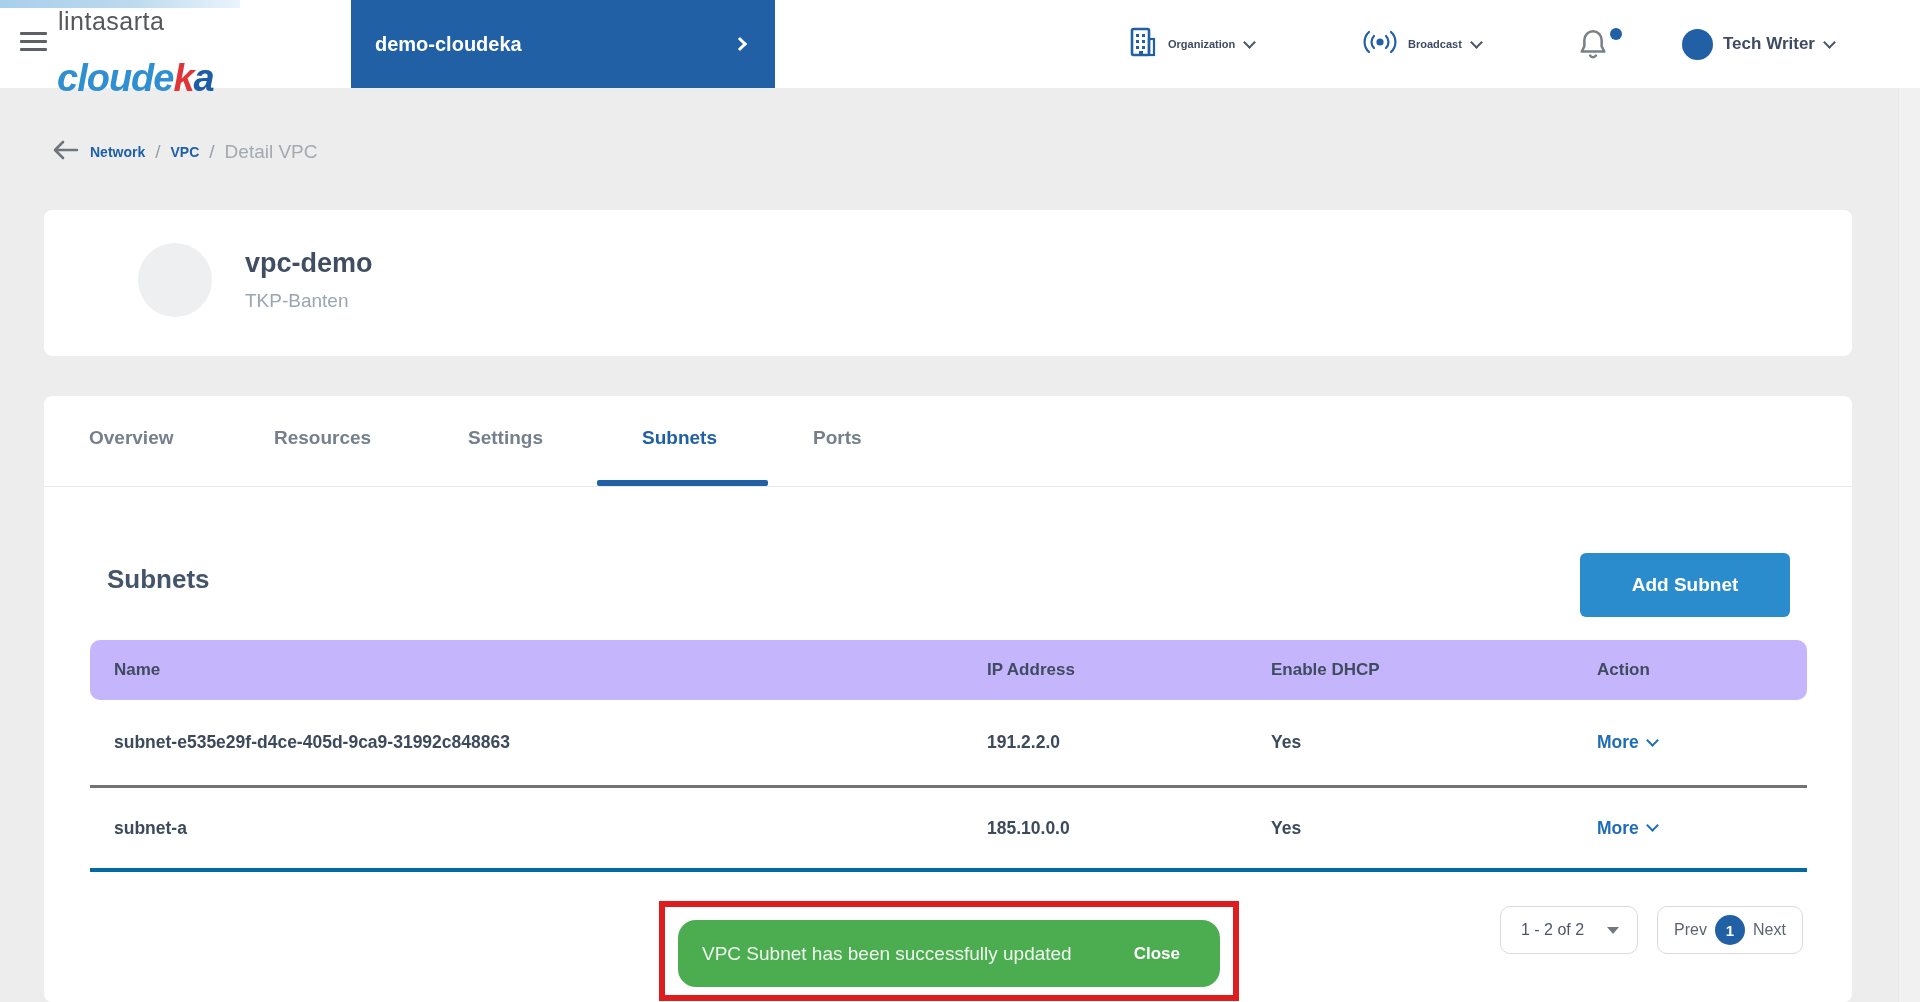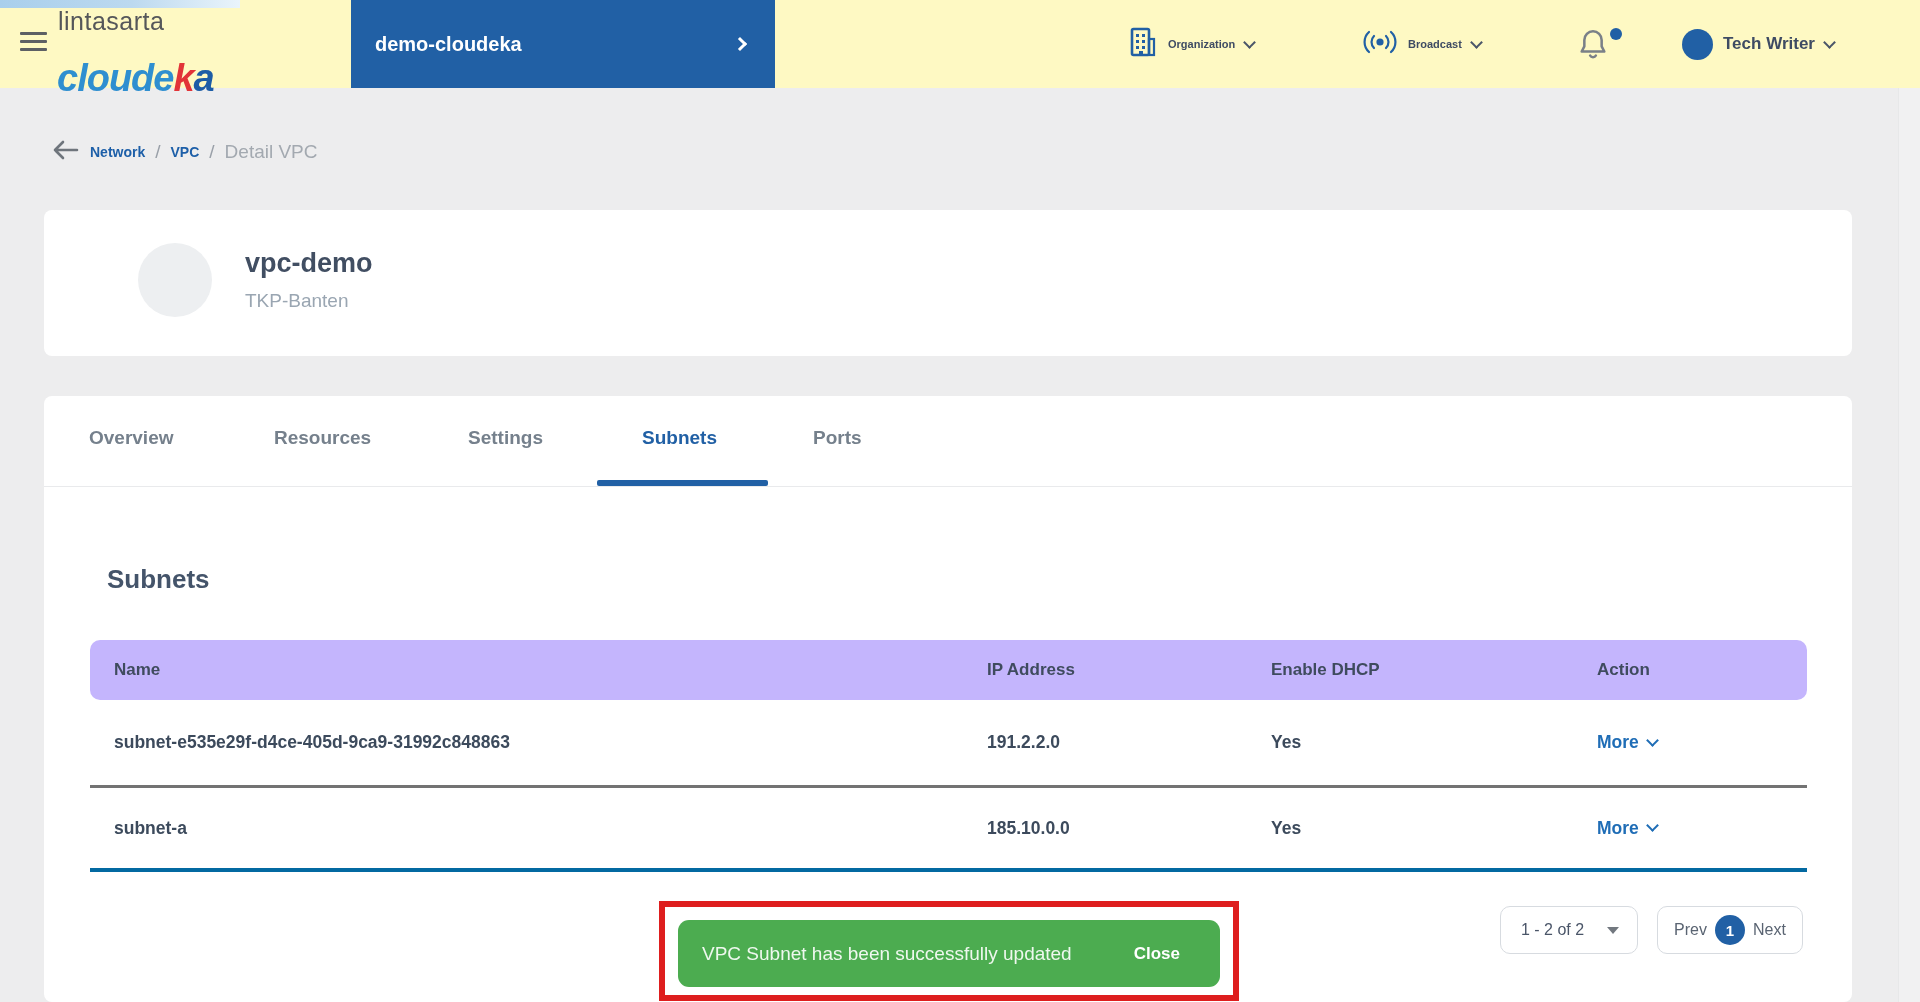--- a/index.html
+++ b/index.html
@@ -5,21 +5,21 @@
   * { box-sizing: border-box; }
   html,body { margin:0; padding:0; }
   body {
     width:1920px; height:1002px; position:relative; overflow:hidden;
     background:#ededee; font-family:"Liberation Sans", sans-serif;
     color:#414e62;
   }
   .abs { position:absolute; }
 
   
-  .header { left:0; top:0; width:1920px; height:88px; background:#fef9c3; z-index:5; }
+  .header { left:0; top:0; width:1920px; height:88px; background:#ffffff; z-index:5; }
   .topstrip { left:0; top:0; width:240px; height:8px;
     background:linear-gradient(to right,#a9cfec 0%,#bcd9ef 55%,#eaf4fb 100%); }
   .hamburger { left:20px; top:32px; width:27px; height:22px; cursor:pointer; }
   .hamburger span { display:block; height:3px; background:#5d6064; margin-bottom:5px; border-radius:1px; }
   .logo-company { left:58px; top:7px; font-size:25px; color:#55575a; letter-spacing:0.5px; }
   .logo-brand { left:57px; top:33px; font-size:38px; font-weight:bold; font-style:italic; letter-spacing:-1px;margin-top:24px; }
   .brand-a { color:#2f8fd0; } .brand-b { color:#e23438; } .brand-c { color:#1d5da6; }
 
   .project-band { left:351px; top:0; width:424px; height:88px; background:#2160a5;
     display:flex; align-items:center; justify-content:space-between; padding:0 30px 0 24px; cursor:pointer; }
@@ -85,21 +85,21 @@
   .pg-range { left:1500px; width:138px; justify-content:space-between; padding:0 18px 0 20px; cursor:pointer; }
   .pg-range .label { font-size:16px; color:#4a5568; }
   .tri-down { width:0; height:0; border-left:6px solid transparent; border-right:6px solid transparent; border-top:7px solid #72787f; }
   .pg-nav { left:1657px; width:146px; justify-content:center; gap:8px; }
   .pg-nav .navlabel { font-size:16px; color:#5a6472; cursor:pointer; }
   .pg-current { width:30px; height:30px; border-radius:50%; background:#2160a5; color:#fff;
     display:flex; align-items:center; justify-content:center; font-size:15px; font-weight:bold; cursor:pointer; }
 
   
   .annotation-rect { left:659px; top:901px; width:580px; height:100px; border:6px solid #de1e1e; z-index:40; pointer-events:none; }
-  .toast { left:678px; top:920px; width:542px; height:67px; background:#4cac50; border-radius:11px; z-index:30;
+  .toast { left:678px; top:920px; width:542px; height:67px; background:#4cac50; border-radius:18px; z-index:30;
     display:flex; align-items:center; justify-content:space-between; padding:0 34px 0 24px; }
   .toast-msg { font-size:19px; color:#eef8ee; }
   .toast-close { font-size:17px; font-weight:bold; color:#ffffff; background:none; border:none; cursor:pointer;
     font-family:"Liberation Sans", sans-serif; }
 </style>
 </head>
 <body>
 
 <div class="abs header">
   <div class="abs topstrip"></div>
@@ -192,20 +192,21 @@
 
   <div class="abs tab" style="left:45px">Overview</div>
   <div class="abs tab" style="left:230px">Resources</div>
   <div class="abs tab" style="left:424px">Settings</div>
   <div class="abs tab active" style="left:598px">Subnets</div>
   <div class="abs tab" style="left:769px">Ports</div>
   <div class="abs tab-underline"></div>
   <div class="abs tab-divider"></div>
 
   <div class="abs section-title">Subnets</div>
+  <button class="abs add-btn">Add Subnet</button>
 
   <div class="abs thead">
     <div class="cell col-name">Name</div>
     <div class="cell col-ip">IP Address</div>
     <div class="cell col-dhcp">Enable DHCP</div>
     <div class="cell col-action">Action</div>
   </div>
 
   <div class="abs trow trow-1">
     <div class="cell col-name">subnet-e535e29f-d4ce-405d-9ca9-31992c848863</div>

